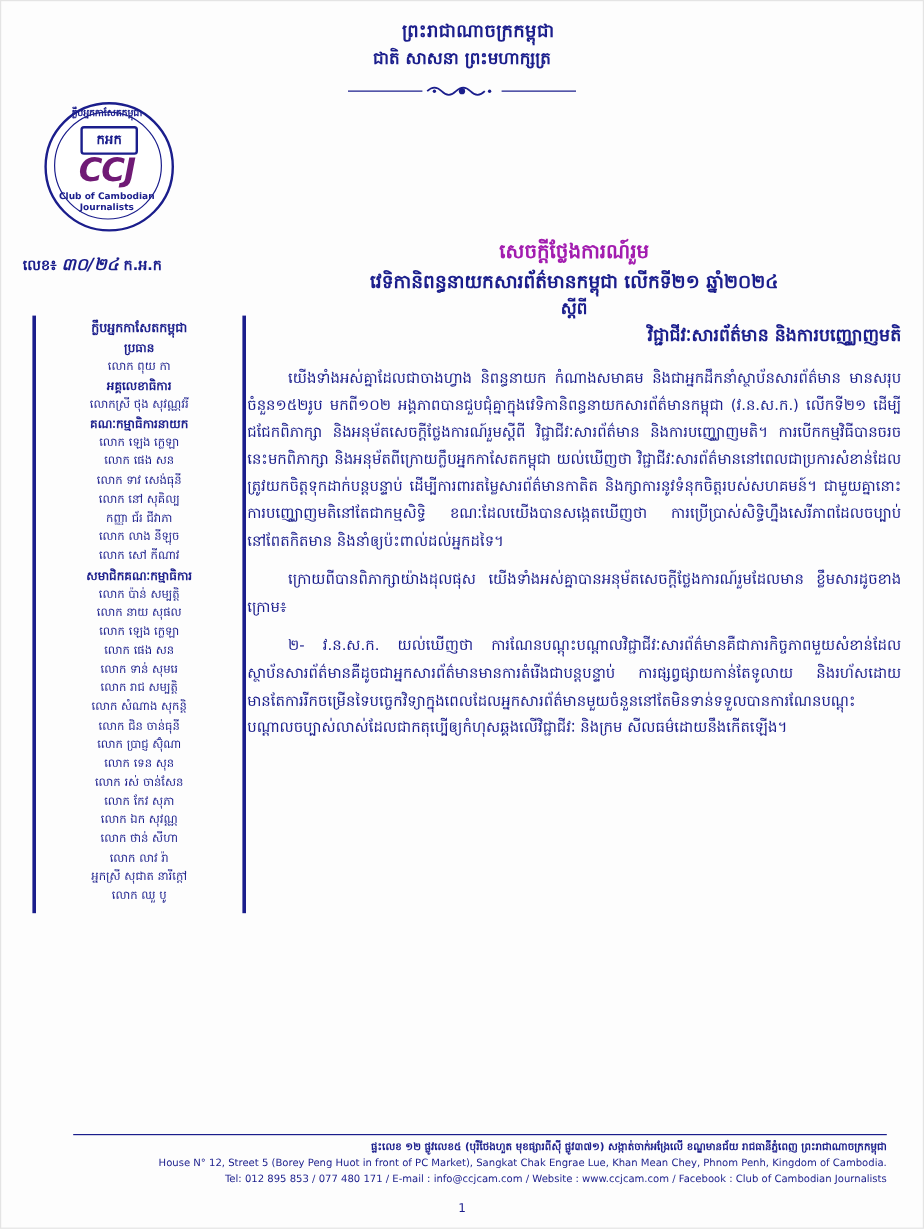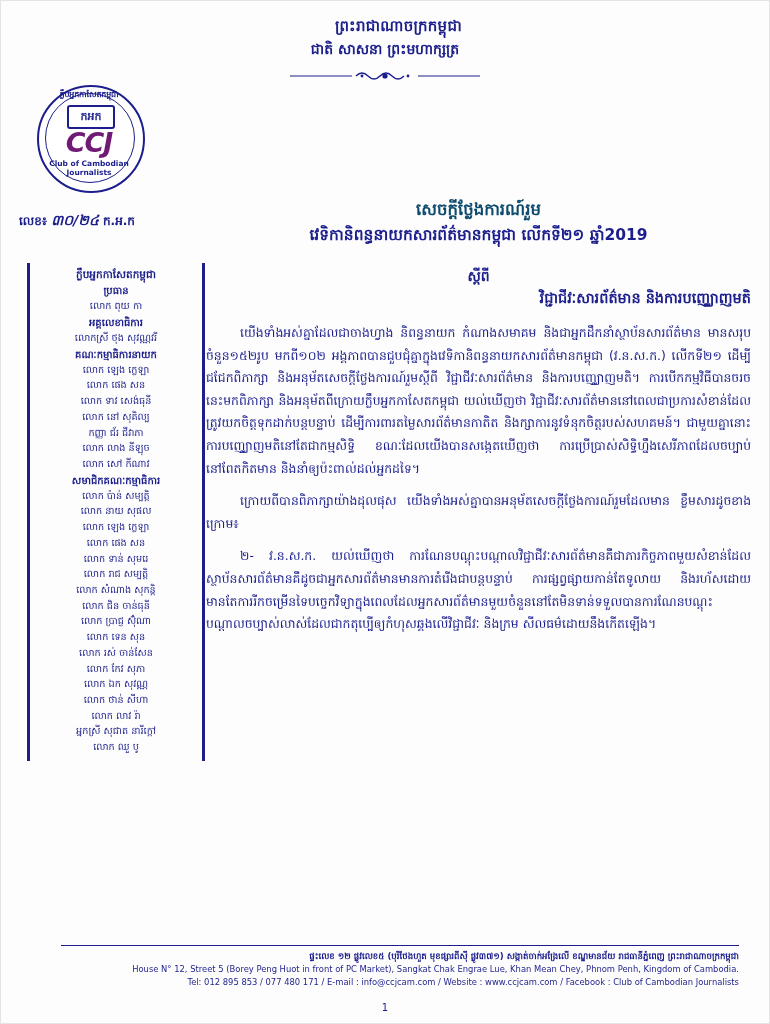--- a/index.html
+++ b/index.html
@@ -169,36 +169,36 @@
     top: 196px;
     width: 545px;
   }
   .title-block {
     text-align: center;
     margin-bottom: 12px;
   }
   .title-main {
     font-size: 16.5px;
     font-weight: bold;
-    color: #0c4a6e;
+    color: #a21caf;
     line-height: 1.55;
     text-align: center;
   }
   .title-sub {
     font-size: 15.5px;
     font-weight: bold;
     color: #1b1e8c;
     line-height: 1.55;
   }
   .title-about {
     font-size: 14px;
     font-weight: bold;
     color: #1b1e8c;
     line-height: 1.6;
-    margin-top: 18px;
+    margin-top: 0;
   }
   .title-topic {
     font-size: 14.5px;
     font-weight: bold;
     color: #1b1e8c;
     line-height: 1.6;
     text-align: right;
   }
   p.para {
     font-size: 12.4px;
@@ -305,21 +305,21 @@
     <div class="sb-name">លោក ឯក សុវណ្ណ</div>
     <div class="sb-name">លោក ថាន់ សីហា</div>
     <div class="sb-name">លោក លាវ រ៉ា</div>
     <div class="sb-name">អ្នកស្រី សុជាត នារីក្ដៅ</div>
     <div class="sb-name">លោក ឈួ បូ</div>
   </div>
 
   <div class="content">
     <div class="title-block">
       <div class="title-main">សេចក្ដីថ្លែងការណ៍រួម</div>
-      <div class="title-sub">វេទិកានិពន្ធនាយកសារព័ត៌មានកម្ពុជា លើកទី២១ ឆ្នាំ2019</div>
+      <div class="title-sub">វេទិកានិពន្ធនាយកសារព័ត៌មានកម្ពុជា លើកទី២១ ឆ្នាំ២០២៤</div>
       <div class="title-about">ស្ដីពី</div>
       <div class="title-topic">វិជ្ជាជីវៈសារព័ត៌មាន និងការបញ្ឈោញមតិ</div>
     </div>
 
     <p class="para">យើងទាំងអស់គ្នាដែលជាចាងហ្វាង និពន្ធនាយក កំណាងសមាគម និងជាអ្នកដឹកនាំស្ថាប័នសារព័ត៌មាន មានសរុបចំនួន១៥២រូប មកពី១០២ អង្គភាពបានជួបជុំគ្នាក្នុងវេទិកានិពន្ធនាយកសារព័ត៌មានកម្ពុជា (វ.ន.ស.ក.) លើកទី២១ ដើម្បីជជែកពិភាក្សា និងអនុម័តសេចក្ដីថ្លែងការណ៍រួមស្ដីពី វិជ្ជាជីវៈសារព័ត៌មាន និងការបញ្ឈោញមតិ។ ការបើកកម្មវិធីបានចរចនេះមកពិភាក្សា និងអនុម័តពីក្រោយក្លឹបអ្នកកាសែតកម្ពុជា យល់ឃើញថា វិជ្ជាជីវៈសារព័ត៌មាននៅពេលជាប្រការសំខាន់ដែលត្រូវយកចិត្តទុកដាក់បន្តបន្ទាប់ ដើម្បីការពារតម្លៃសារព័ត៌មានកាតិត និងក្សាការនូវទំនុកចិត្តរបស់សហគមន៍។ ជាមួយគ្នានោះ ការបញ្ឈោញមតិនៅតែជាកម្មសិទ្ធិ ខណៈដែលយើងបានសង្កេតឃើញថា ការប្រើប្រាស់សិទ្ធិហ្នឹងសេរីភាពដែលចប្បាប់នៅពែតកិតមាន និងនាំឲ្យប៉ះពាល់ដល់អ្នកដទៃ។</p>
     <p class="para">ក្រោយពីបានពិភាក្សាយ៉ាងដុលផុស យើងទាំងអស់គ្នាបានអនុម័តសេចក្ដីថ្លែងការណ៍រួមដែលមាន ខ្លឹមសារដូចខាងក្រោម៖</p>
     <p class="para">២- វ.ន.ស.ក. យល់ឃើញថា ការណែនបណ្ដុះបណ្ដាលវិជ្ជាជីវៈសារព័ត៌មានគឺជាភារកិច្ចភាពមួយសំខាន់ដែលស្ថាប័នសារព័ត៌មានគឺដូចជាអ្នកសារព័ត៌មានមានការតំរើងជាបន្តបន្ទាប់ ការផ្សព្វផ្សាយកាន់តែទូលាយ និងរហ័សដោយមានតែការរីកចម្រើនទៃបច្ចេកវិទ្យាក្នុងពេលដែលអ្នកសារព័ត៌មានមួយចំនួននៅតែមិនទាន់ទទួលបានការណែនបណ្ដុះបណ្ដាលចប្បាស់លាស់ដែលជាកតុប្បើឲ្យកំហុសឆ្គងលើវិជ្ជាជីវៈ និងក្រម សីលធម៌ដោយនឹងកើតឡើង។</p>
   </div>
 
   <div class="footer">

